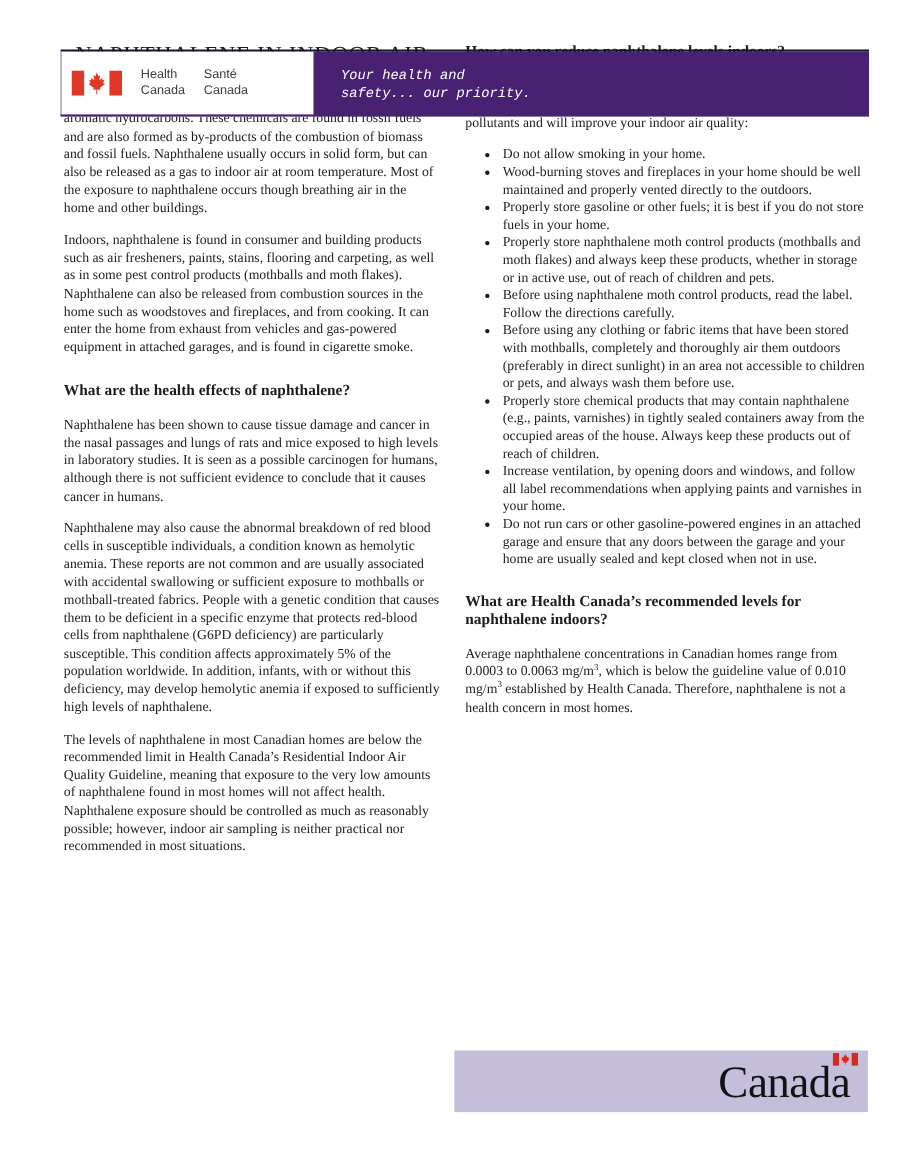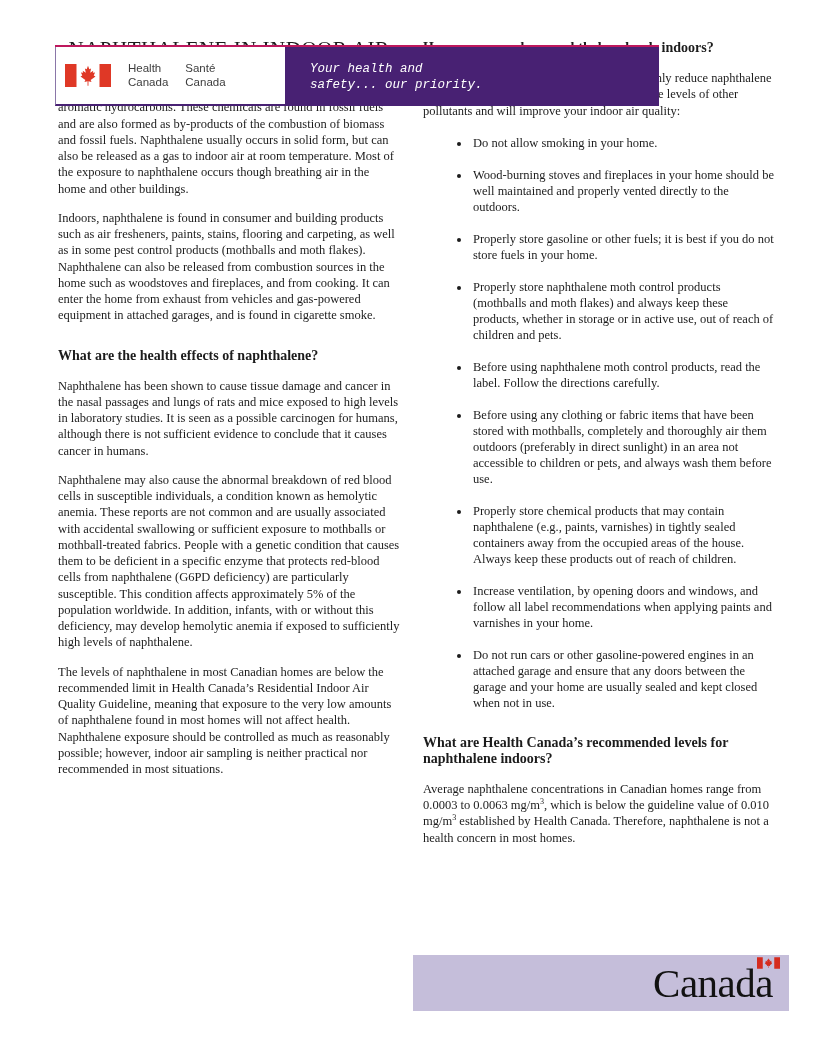--- a/index.html
+++ b/index.html
@@ -2,22 +2,22 @@
 <html><head>
 <meta charset="utf-8">
 <style>
   html,body { margin:0; padding:0; background:#fff; }
   .page {
     position:relative; width:816px; height:1056px; margin:0 auto;
     background:#fff; overflow:hidden;
     font-family:"Liberation Serif", serif; color:#1c1c1c;
   }
   
-  .fip { position:absolute; left:55px; top:45px; width:604px; height:59px;
-         border-top:2px solid #be185d; display:flex; }
+  .fip { position:absolute; left:55px; top:45px; width:735px; height:59px;
+         border-top:2px solid #0f172a; display:flex; }
   .fip-left { width:230px; background:#fff; border-left:1px solid #8a76a8;
               border-bottom:2px solid #482173; display:flex; align-items:center;
               padding-left:9px; box-sizing:border-box; }
   .flag { width:46px; height:23px; display:block; }
   .dept { font-family:"Liberation Sans", sans-serif; font-size:11.5px;
           color:#3d3d3d; line-height:1.18; margin-left:17px; }
   .fip-right { flex:1; background:#482173; color:#fff; display:flex;
                align-items:center; padding-left:25px; box-sizing:border-box; }
   .slogan { font-family:Liberation Mono, monospace; font-style:italic;
             font-size:12.5px; line-height:1.28; margin-right:36px; }
@@ -25,21 +25,21 @@
   .cols { display:flex; padding:37px 26px 0 58px; gap:23px; }
   .col-left  { flex:0 0 342px; }
   .col-right { flex:1; min-width:0; }
   h1.doc-title { font-size:21px; font-weight:normal; letter-spacing:0.5px;
                  text-align:center; margin:0 0 21px 0; white-space:nowrap; }
   h2.sec { font-size:14px; font-weight:bold; margin:24px 0 14px 0; }
   h2.sec.first { margin-top:3px; }
   p.body { font-size:12.5px; line-height:1.3; margin:0 0 13px 0; }
   ul.blist { font-size:12.5px; line-height:1.28; margin:0 0 13px 0;
              padding-left:32px; }
-  ul.blist li { padding-left:2px; margin:16px; }
+  ul.blist li { padding-left:2px; margin:0; }
   sup { font-size:0.65em; line-height:0; }
   
   .footer-band { position:absolute; left:413px; top:955px; width:376px; height:56px;
                  background:#C5BEDA; display:flex; align-items:center;
                  justify-content:flex-end; padding-right:16px; box-sizing:border-box; }
   .wordmark { font-family:"Liberation Serif", serif; font-size:41px; color:#121212;
               line-height:1; position:relative; letter-spacing:-0.5px; }
   .wm-last { position:relative; }
   .wm-flag { position:absolute; top:-3px; right:-7px; width:23px; height:12px; }
   .hidden-defs { position:absolute; width:0; height:0; overflow:hidden; }

